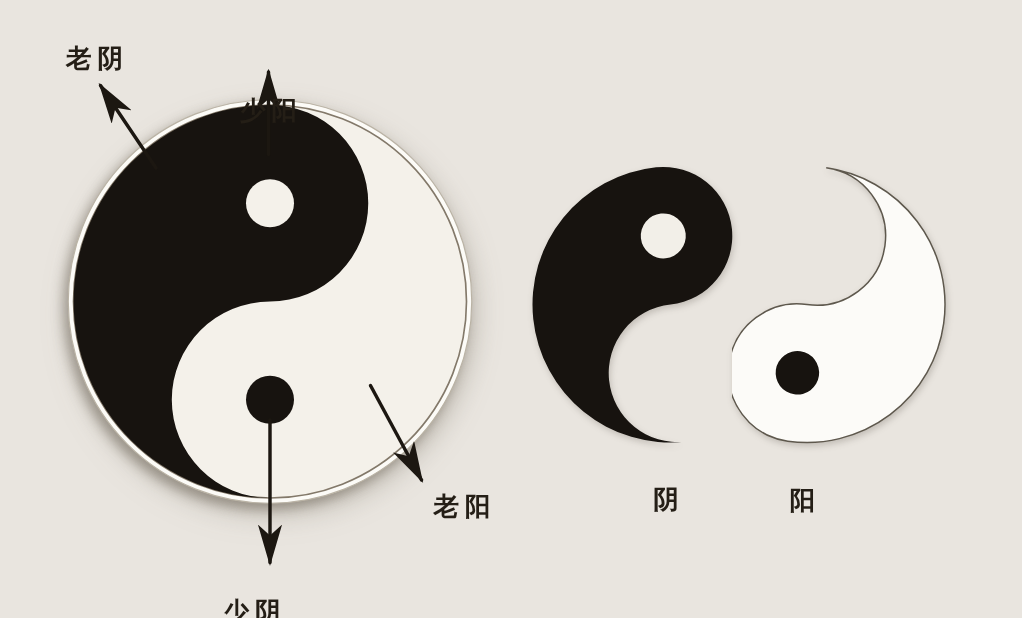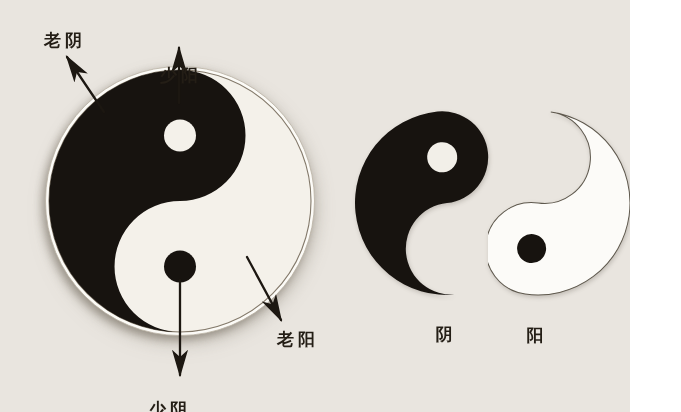--- a/index.html
+++ b/index.html
@@ -1,18 +1,18 @@
 <!DOCTYPE html>
 <html><head>
 <meta charset="utf-8">
 <style>
   html,body{margin:0;padding:0;}
   .stage{
     position:relative;
-    width:630px;height:412px;
+    width:681px;height:412px;
     background:#e9e5df;
     overflow:hidden;
     font-family:"DejaVu Serif","Liberation Serif",serif;
   }
   .abs{position:absolute;}
   .main-shadow{
     filter:drop-shadow(-3px 4px 4px rgba(92,82,68,.45)) drop-shadow(3px 6px 8px rgba(92,82,68,.25));
   }
   .soft-shadow{
     filter:drop-shadow(1px 2px 2px rgba(60,52,40,.22));
@@ -69,18 +69,18 @@
   <svg class="abs soft-shadow" style="left:488px;top:105px" width="150" height="200" viewBox="0 0 150 200">
     <g transform="rotate(8 50 98)">
       <path d="M50,6 A92,92 0 0 1 50,190 A46,46 0 0 1 50,98 A46,46 0 0 0 50,6 Z" fill="#fcfbf8" stroke="#5e584d" stroke-width="1"></path>
       <circle cx="50" cy="144" r="14.5" fill="#17130f"></circle>
     </g>
   </svg>
 
   <div class="cn-label pair" style="left: 63px; top: 40px;">老阴</div>
   <div class="cn-label pair" style="left: 179px; top: 31px; margin-top: 44px;">少阳</div>
   <div class="cn-label pair" style="left: 168px; top: 392px; margin-top: 17px;">少阴</div>
-  <div class="cn-label pair" style="left: 296px; top: 339px;">老阳</div>
+  <div class="cn-label pair" style="left: 308px; top: 339px;">老阳</div>
 
   <div class="cn-label" style="left: 444px; top: 334px;">阴</div>
   <div class="cn-label" style="left: 535px; top: 335px;">阳</div>
 
 </div>
 
 </body></html>

